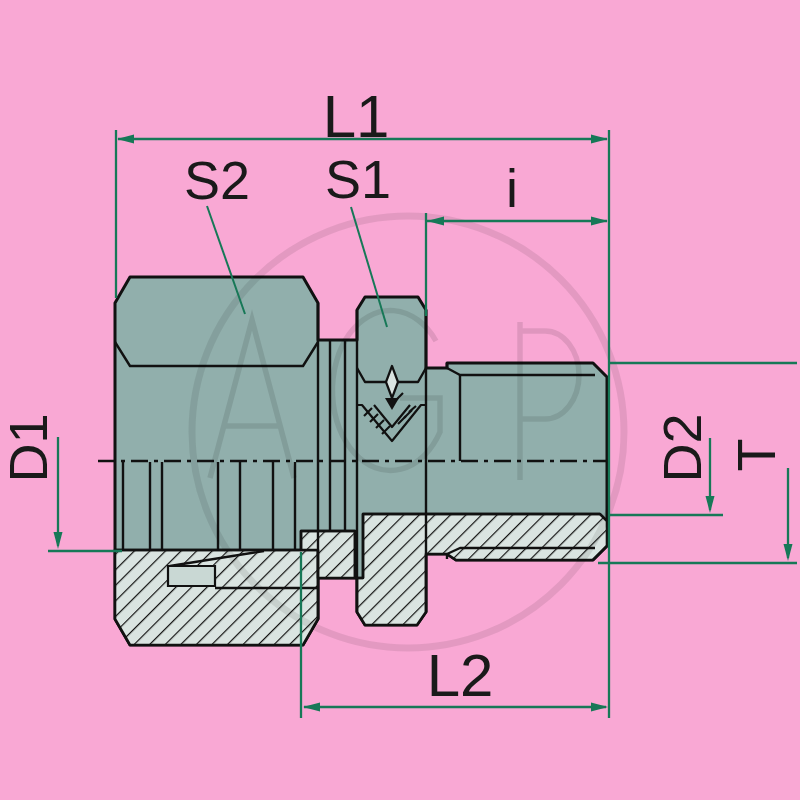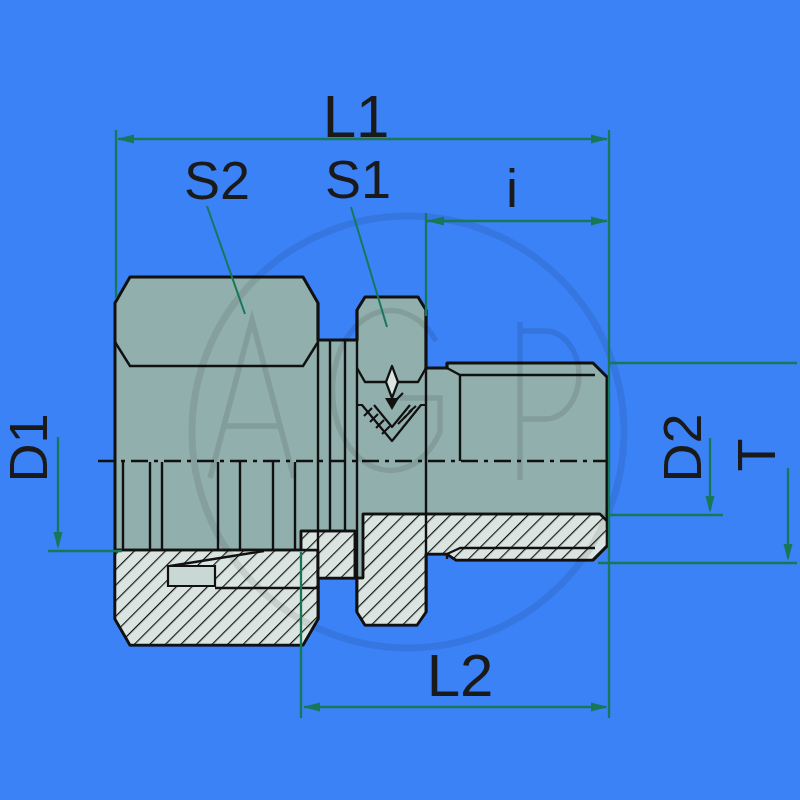--- a/index.html
+++ b/index.html
@@ -1,16 +1,16 @@
 <!DOCTYPE html>
 <html><head>
 <meta charset="utf-8">
 <style>
   html,body{margin:0;padding:0;background:#ffffff;}
-  .stage{width:800px;height:800px;position:relative;background:#3b82f6;overflow:hidden;}
+  .stage{width:800px;height:800px;position:relative;background:#f9a8d4;overflow:hidden;}
   svg{display:block;}
   text{font-family:"Liberation Sans", sans-serif;}
   .dimlabel{font-size:54px;}
   .dimlabel-big{font-size:60px;}
 </style>
 </head>
 <body>
 
 <div class="stage">
 <svg width="800" height="800" viewBox="0 0 800 800">

